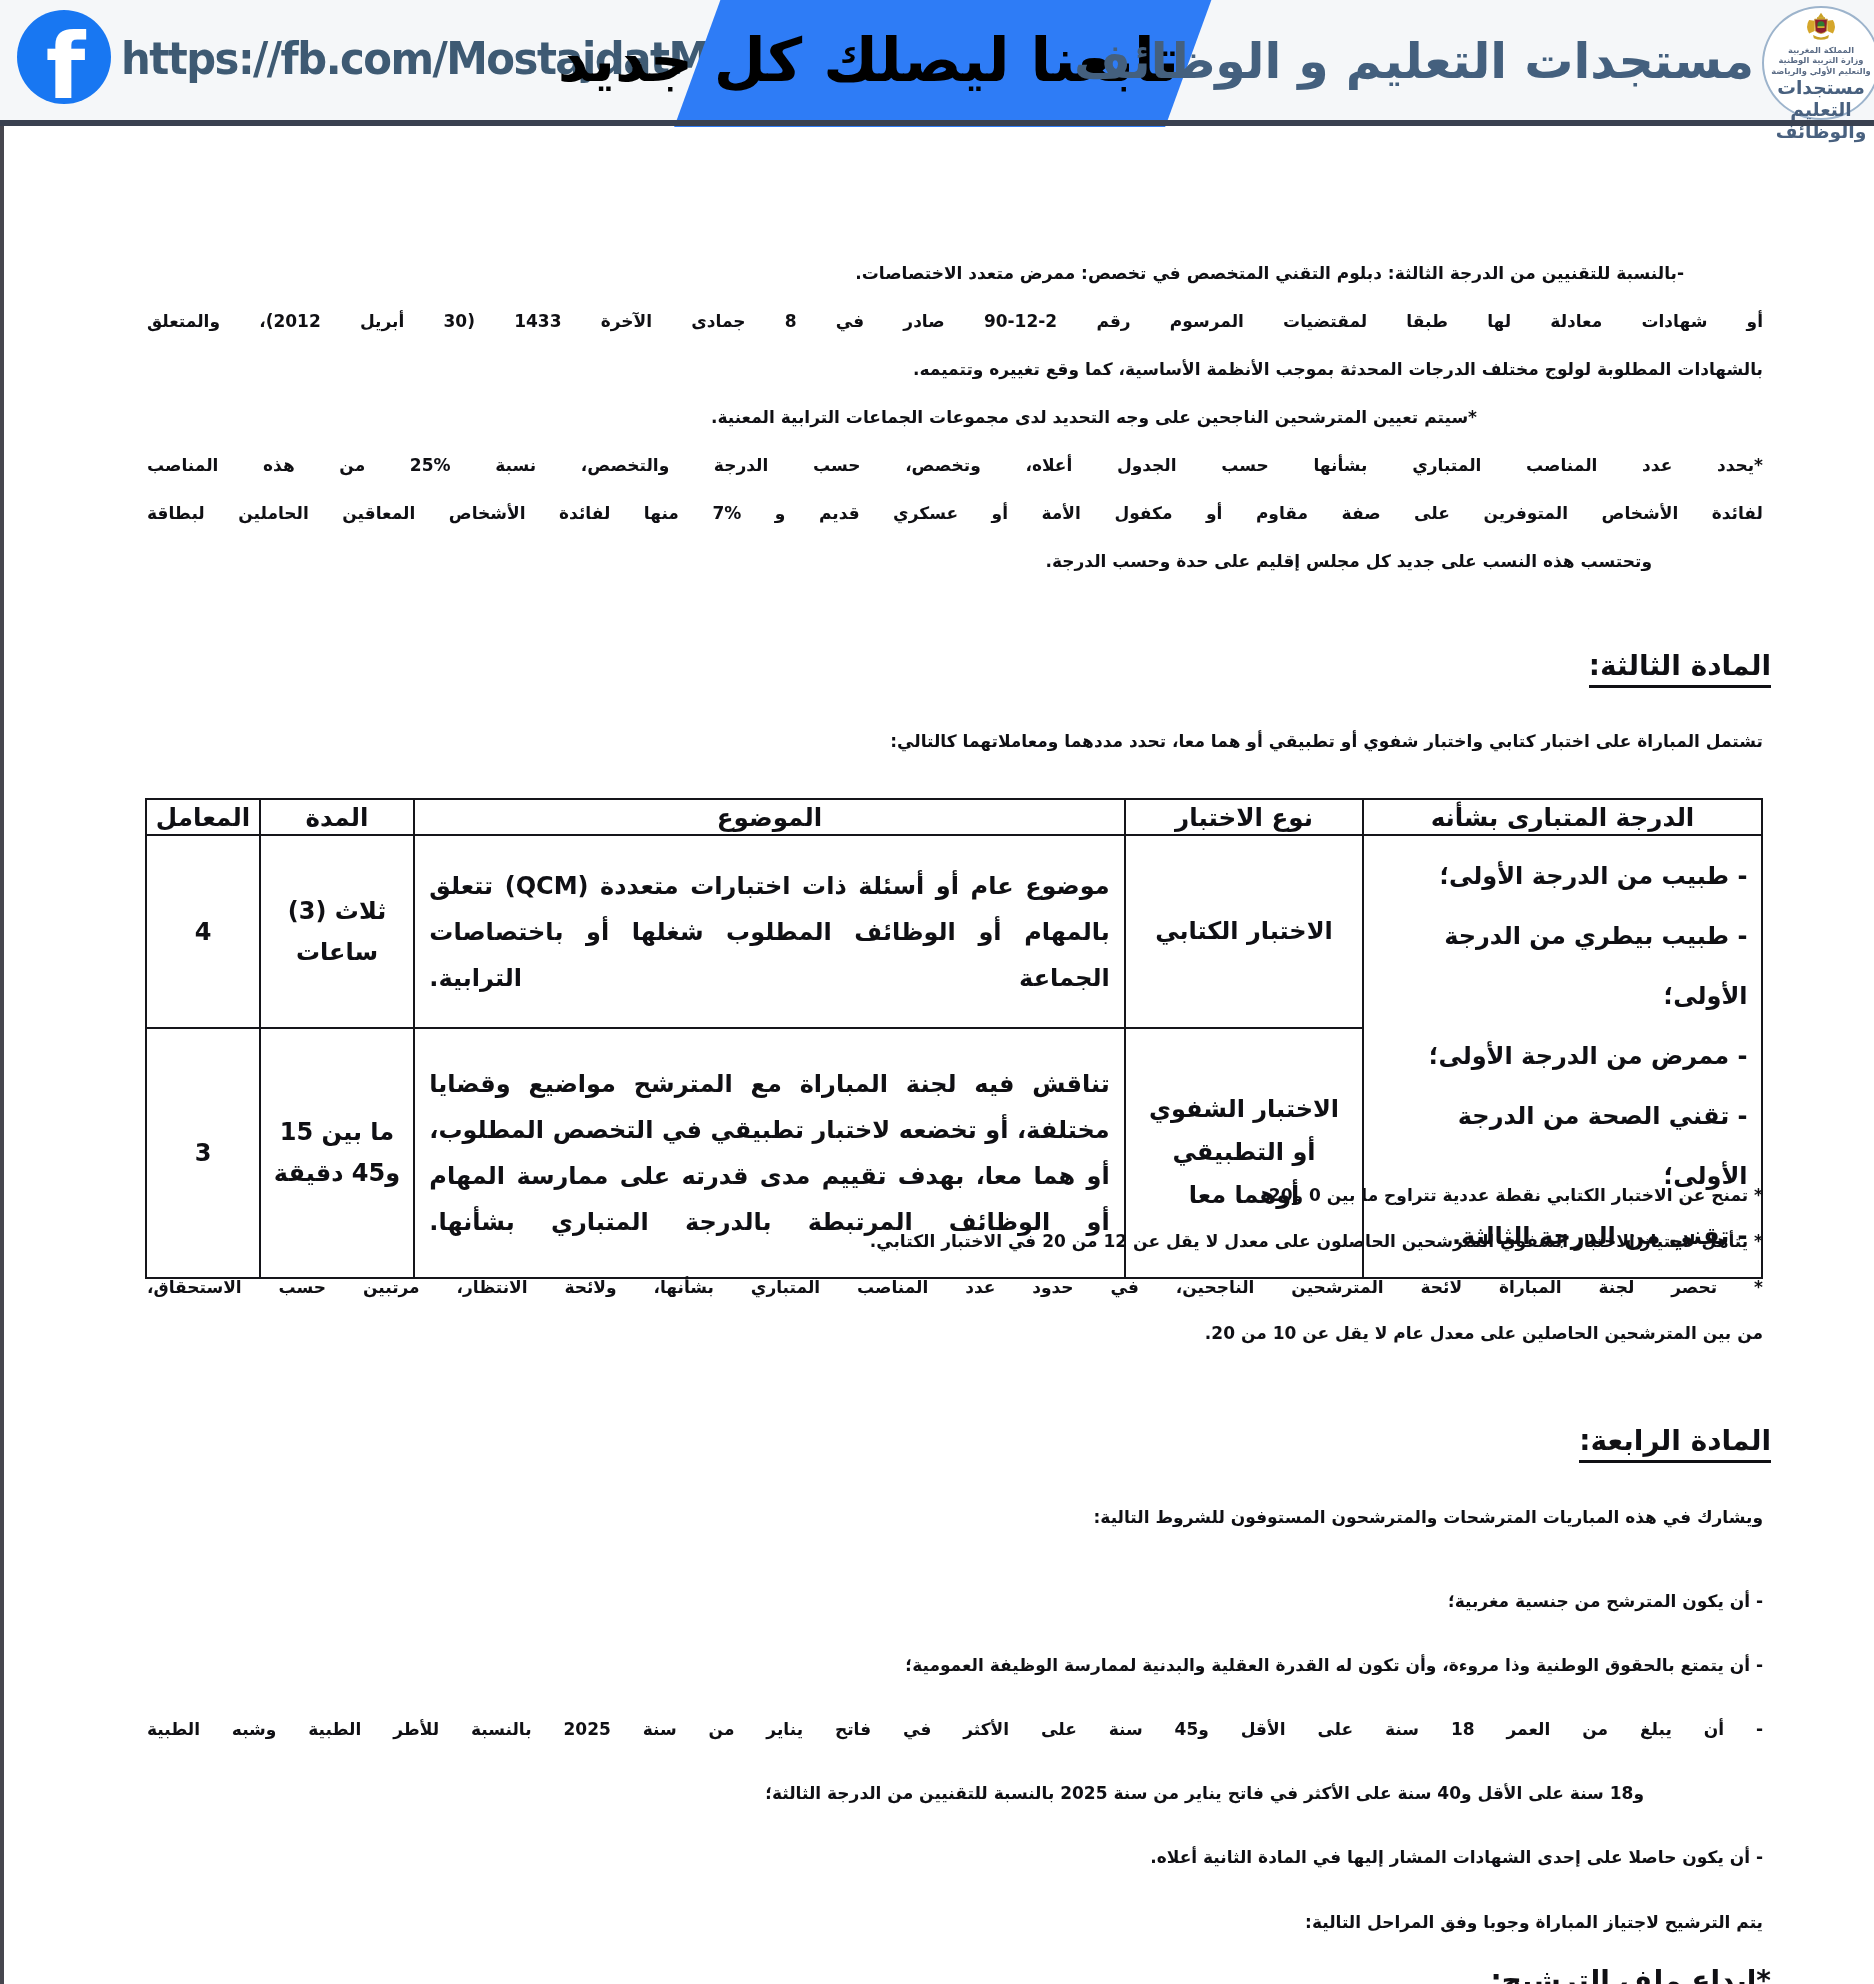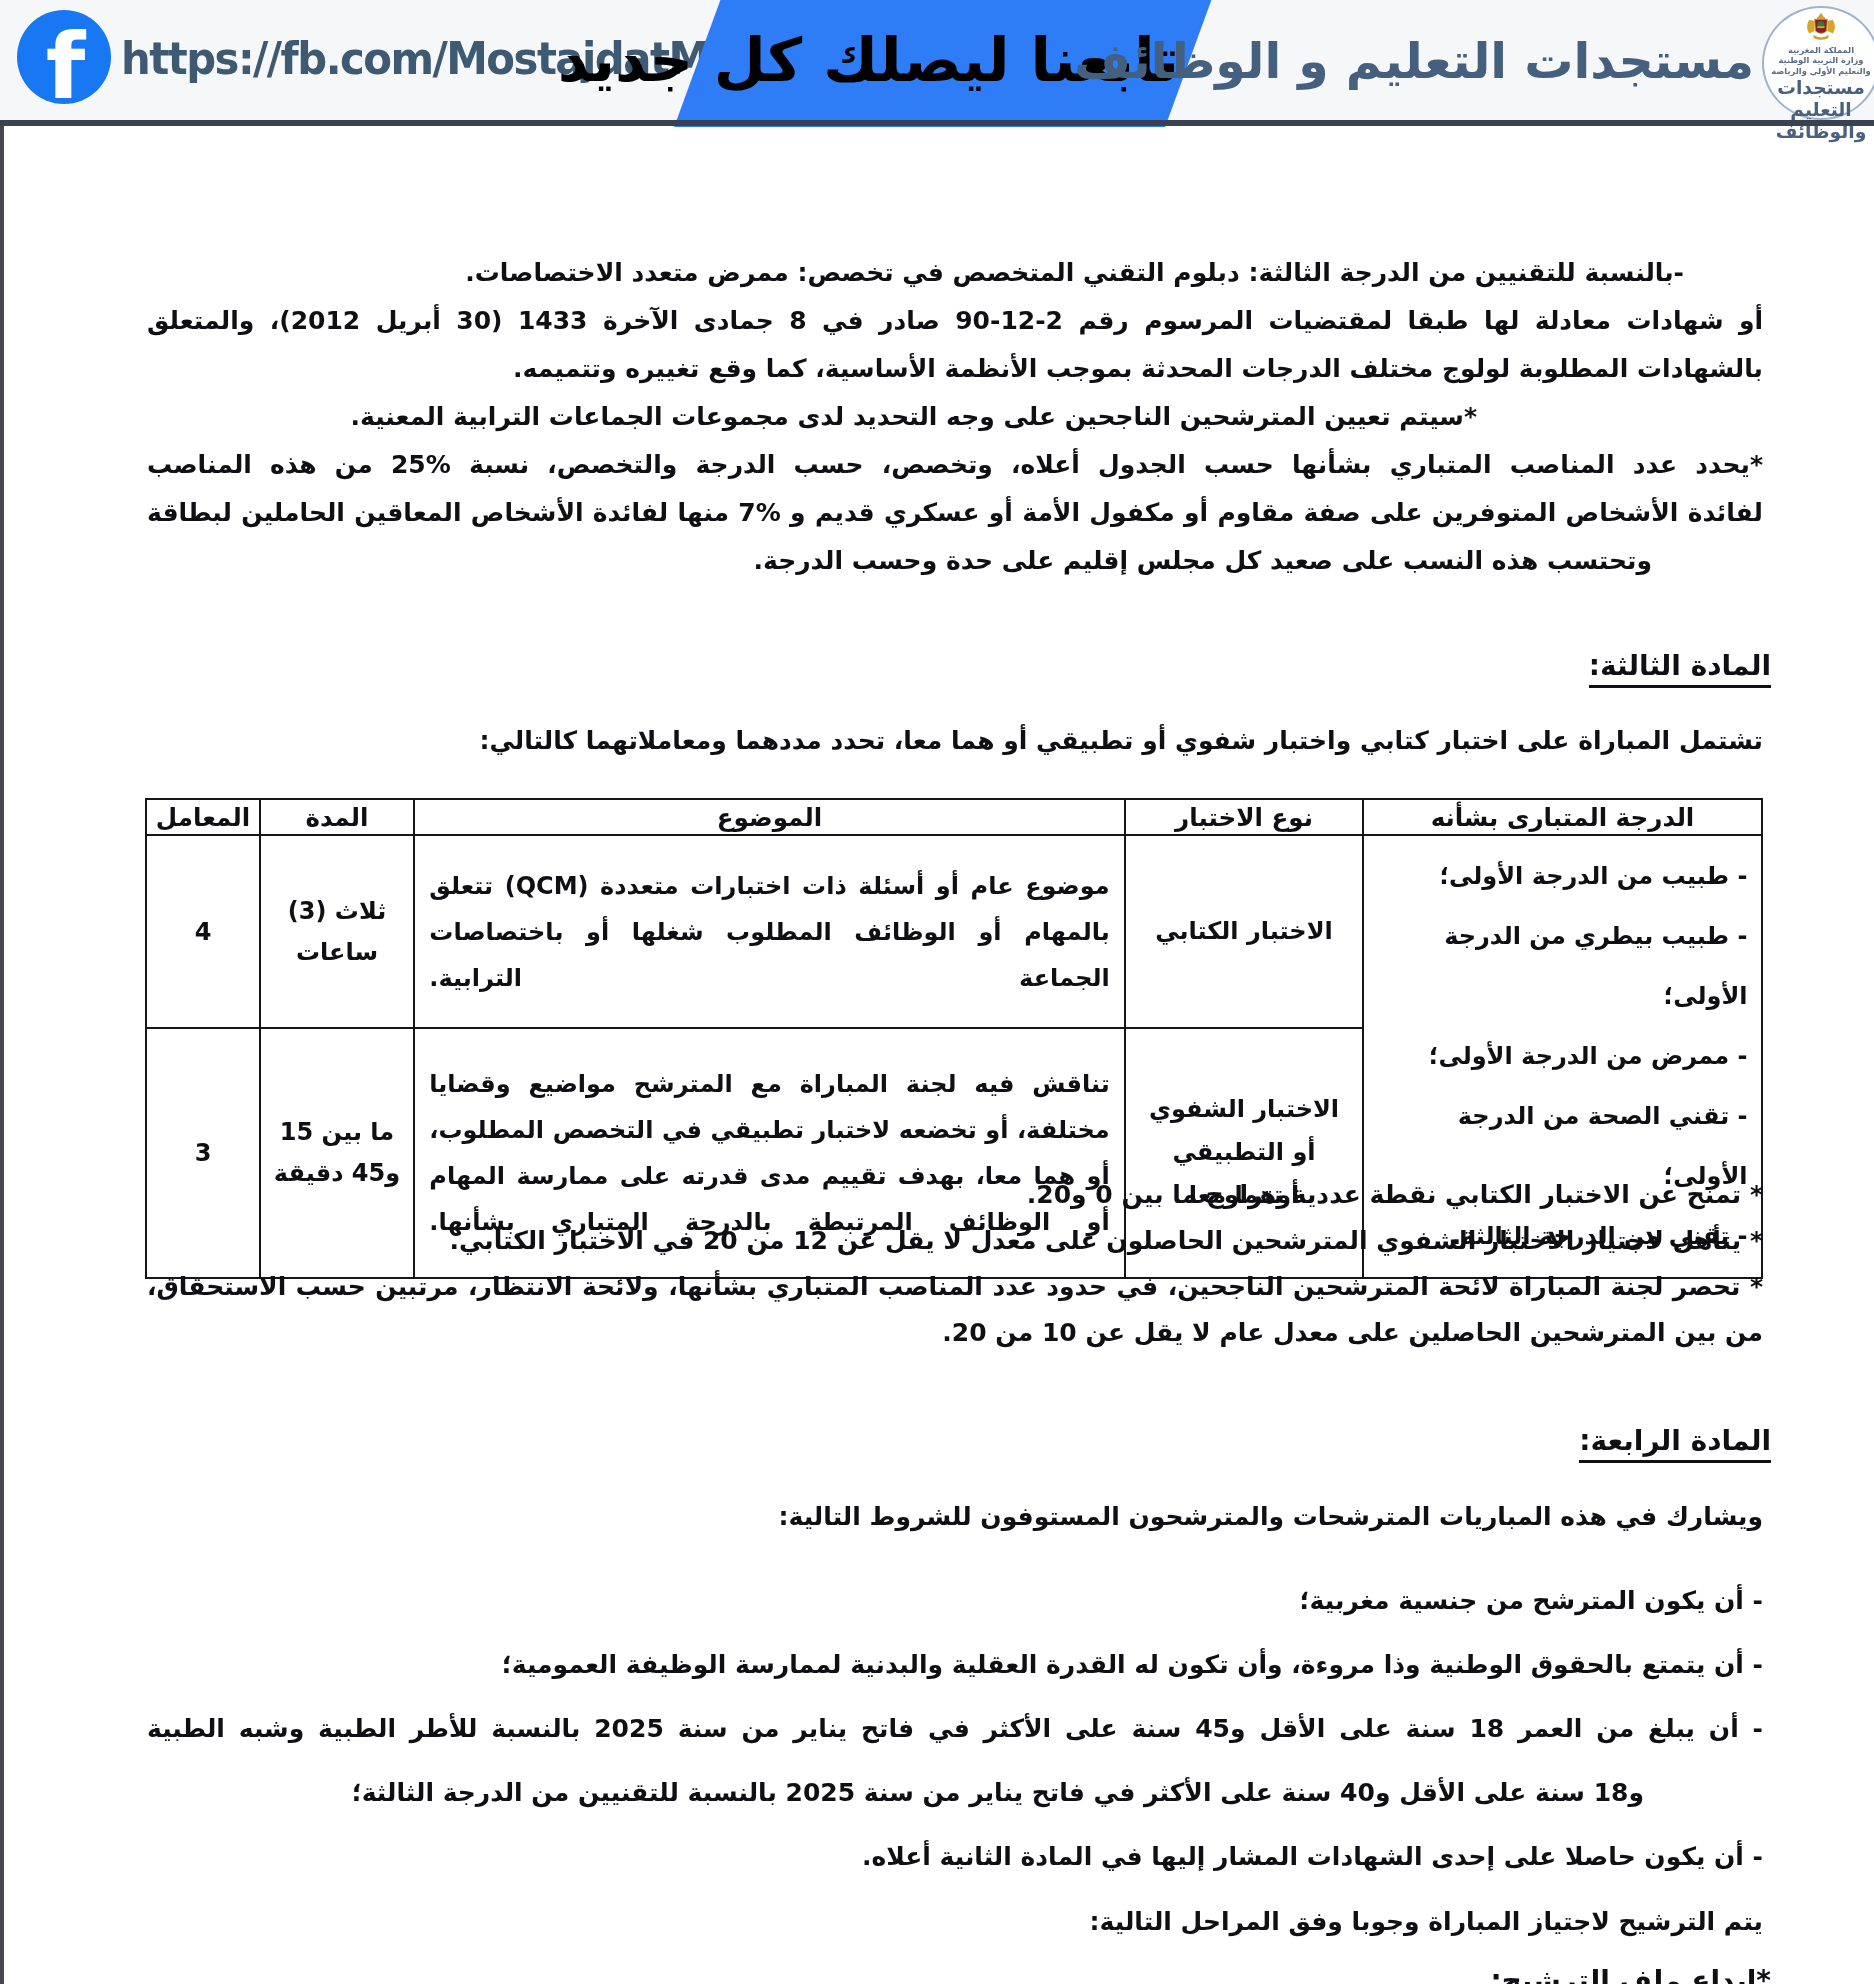--- a/index.html
+++ b/index.html
@@ -26,21 +26,21 @@
     font-size:60px;line-height:71px;color:#000000;white-space:nowrap;}
   .site-title{position:absolute;left:1282px;top:34px;width:472px;text-align:center;direction:rtl;
     font-size:49px;line-height:56px;color:#44607e;white-space:nowrap;}
   .logo{position:absolute;left:1762px;top:5.6px;width:118px;height:114px;border-radius:50%;
     background:#ffffff;border:2px solid #9db4cc;box-sizing:border-box;text-align:center;direction:rtl;}
   .logo .emblem{margin-top:4px;}
   .logo-small{font-size:8.3px;line-height:10.7px;color:#5a6b85;}
   .logo-big{font-size:18.7px;line-height:22px;color:#49617f;}
   
   .block{position:absolute;left:147px;right:112px;direction:rtl;}
-  .ln{font-size:25px;text-align:right;}
+  .ln{font-size:17px;text-align:right;}
   .lh122 .ln{line-height:48px;}
   .lh115 .ln{line-height:46px;}
   .lh160 .ln{line-height:64px;}
   .fill{text-align:justify;text-align-last:justify;}
   .ind200{padding-right:79px;}
   .ind700{padding-right:286px;}
   .ind280{padding-right:111px;}
   .ind300{padding-right:119px;}
   .article-h{position:absolute;right:104px;direction:rtl;font-size:28px;line-height:33px;}
   .article-h .u{display:inline-block;border-bottom:3.6px solid #101014;padding-bottom:3.2px;}
@@ -99,21 +99,21 @@
 <div class="block lh122" style="top:249px;">
   <div class="ln ind200">-بالنسبة للتقنيين من الدرجة الثالثة: دبلوم التقني المتخصص في تخصص: ممرض متعدد الاختصاصات.</div>
   <div class="ln fill">أو شهادات معادلة لها طبقا لمقتضيات المرسوم رقم 2-12-90 صادر في 8 جمادى الآخرة 1433 (30 أبريل 2012)، والمتعلق</div>
   <div class="ln">بالشهادات المطلوبة لولوج مختلف الدرجات المحدثة بموجب الأنظمة الأساسية، كما وقع تغييره وتتميمه.</div>
   <div class="ln ind700">*سيتم تعيين المترشحين الناجحين على وجه التحديد لدى مجموعات الجماعات الترابية المعنية.</div>
 </div>
 
 <div class="block lh122" style="top:441px;">
   <div class="ln fill">*يحدد عدد المناصب المتباري بشأنها حسب الجدول أعلاه، وتخصص، حسب الدرجة والتخصص، نسبة %25 من هذه المناصب</div>
   <div class="ln fill">لفائدة الأشخاص المتوفرين على صفة مقاوم أو مكفول الأمة أو عسكري قديم و %7 منها لفائدة الأشخاص المعاقين الحاملين لبطاقة</div>
-  <div class="ln ind280">وتحتسب هذه النسب على صعيد كل مجلس إقليم على حدة وحسب الدرجة.</div>
+  <div class="ln ind280">وتحتسب هذه النسب على جديد كل مجلس إقليم على حدة وحسب الدرجة.</div>
 </div>
 
 <div class="article-h" style="top:649px;">
   <span class="u">المادة الثالثة:</span>
 </div>
 
 <div class="block lh122" style="top:717px;">
   <div class="ln">تشتمل المباراة على اختبار كتابي واختبار شفوي أو تطبيقي أو هما معا، تحدد مددهما ومعاملاتهما كالتالي:</div>
 </div>
 

